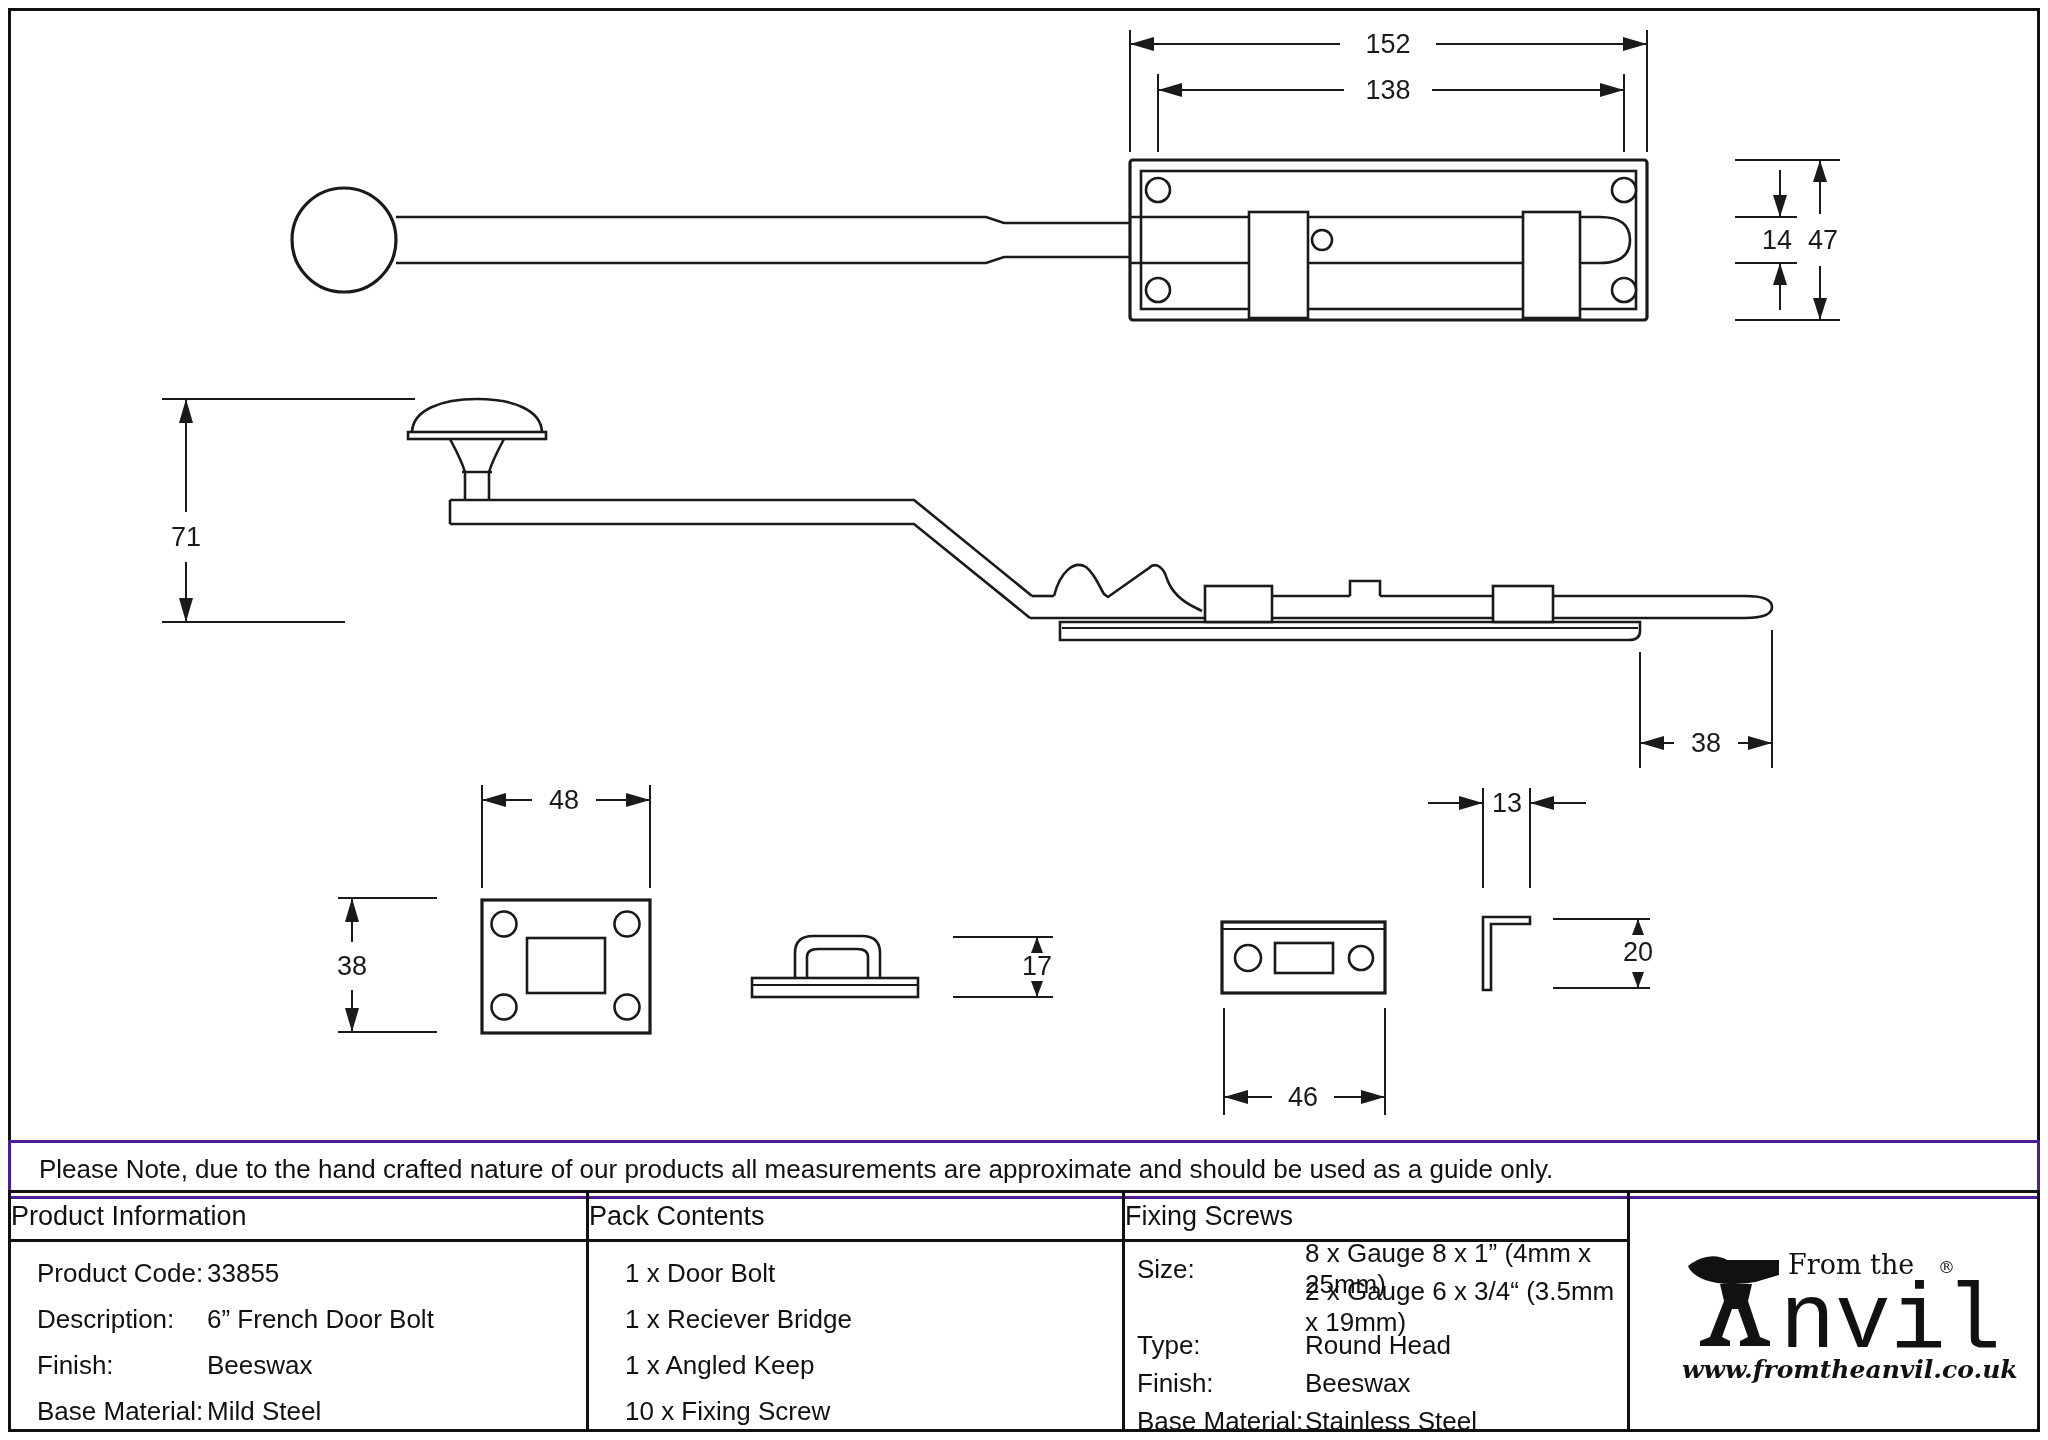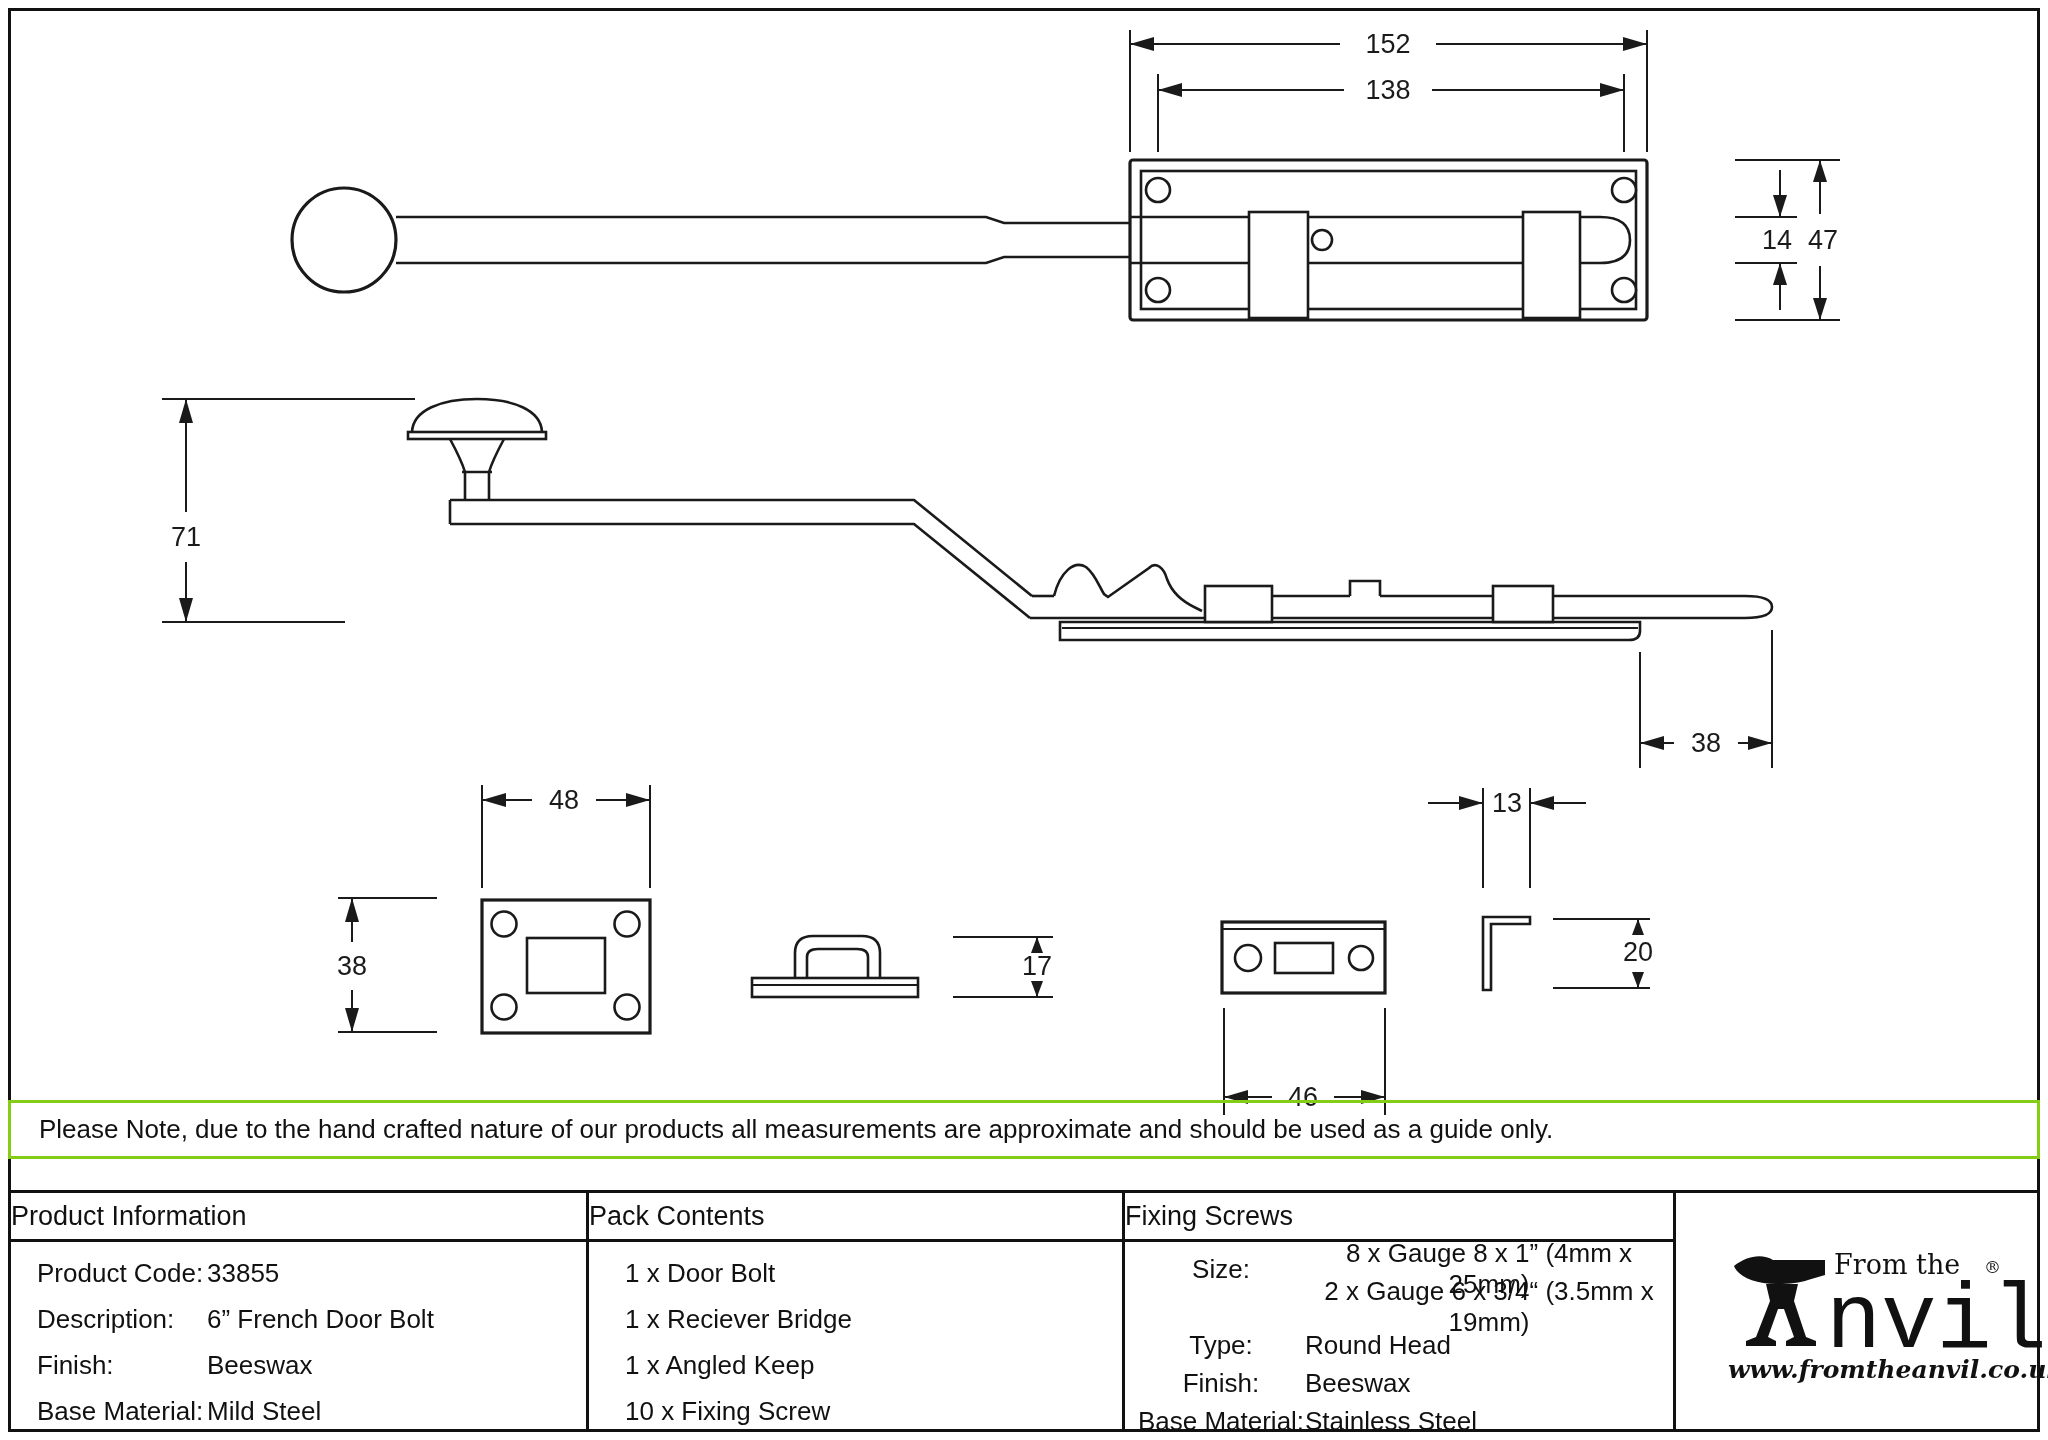--- a/index.html
+++ b/index.html
@@ -7,21 +7,21 @@
   .abs{position:absolute;}
   #frame{left:8px;top:8px;width:2026px;height:1418px;border:3px solid #111;}
   #drawing{left:0;top:0;width:2048px;height:1145px;}
   svg text{font-family:"Liberation Sans",sans-serif;font-size:27px;fill:#1a1a1a;}
   .ln{stroke:#1a1a1a;stroke-width:2.6;fill:none;}
   .lnb{stroke:#1a1a1a;stroke-width:3.2;fill:none;}
   .lnw{stroke:#1a1a1a;stroke-width:2.6;fill:#ffffff;}
   .dim{stroke:#1a1a1a;stroke-width:2;fill:none;}
   .arr{fill:#1a1a1a;stroke:none;}
   
-  #note-row{left:8px;top:1100px;width:2026px;height:53px;border:3px solid #84cc16;
+  #note-row{left:8px;top:1140px;width:2026px;height:53px;border:3px solid #4c1d95;
             display:flex;align-items:center;padding-left:0;}
   #note-row span{margin-left:28px;font-size:26px;}
   
   #spec-table{left:8px;top:1190px;width:2026px;height:236px;border:3px solid #111;display:flex;}
   .col{height:100%;box-sizing:border-box;}
   .col.bord{border-right:3px solid #111;}
   .col-header{height:46px;border-bottom:3px solid #111;display:flex;align-items:center;
               font-size:27px;}
   .col-body{padding-top:8px;}
   .info-row{display:flex;align-items:center;height:46px;font-size:26px;}
@@ -239,21 +239,21 @@
   <div class="col bord" style="width:536px;">
     <div class="col-header">Pack Contents</div>
     <div class="col-body">
       <div class="pack-row">1 x Door Bolt</div>
       <div class="pack-row">1 x Reciever Bridge</div>
       <div class="pack-row">1 x Angled Keep</div>
       <div class="pack-row">10 x Fixing Screw</div>
     </div>
   </div>
 
-  <div class="col bord" style="width:551px;text-align:center;">
+  <div class="col bord" style="width:505px;">
     <div class="col-header">Fixing Screws</div>
     <div class="col-body">
       <div class="screw-row">
         <span class="lab">Size:</span>
         <span class="val">8 x Gauge 8 x 1” (4mm x 25mm)</span>
       </div>
       <div class="screw-row">
         <span class="lab"></span>
         <span class="val">2 x Gauge 6 x 3/4“ (3.5mm x 19mm)</span>
       </div>

